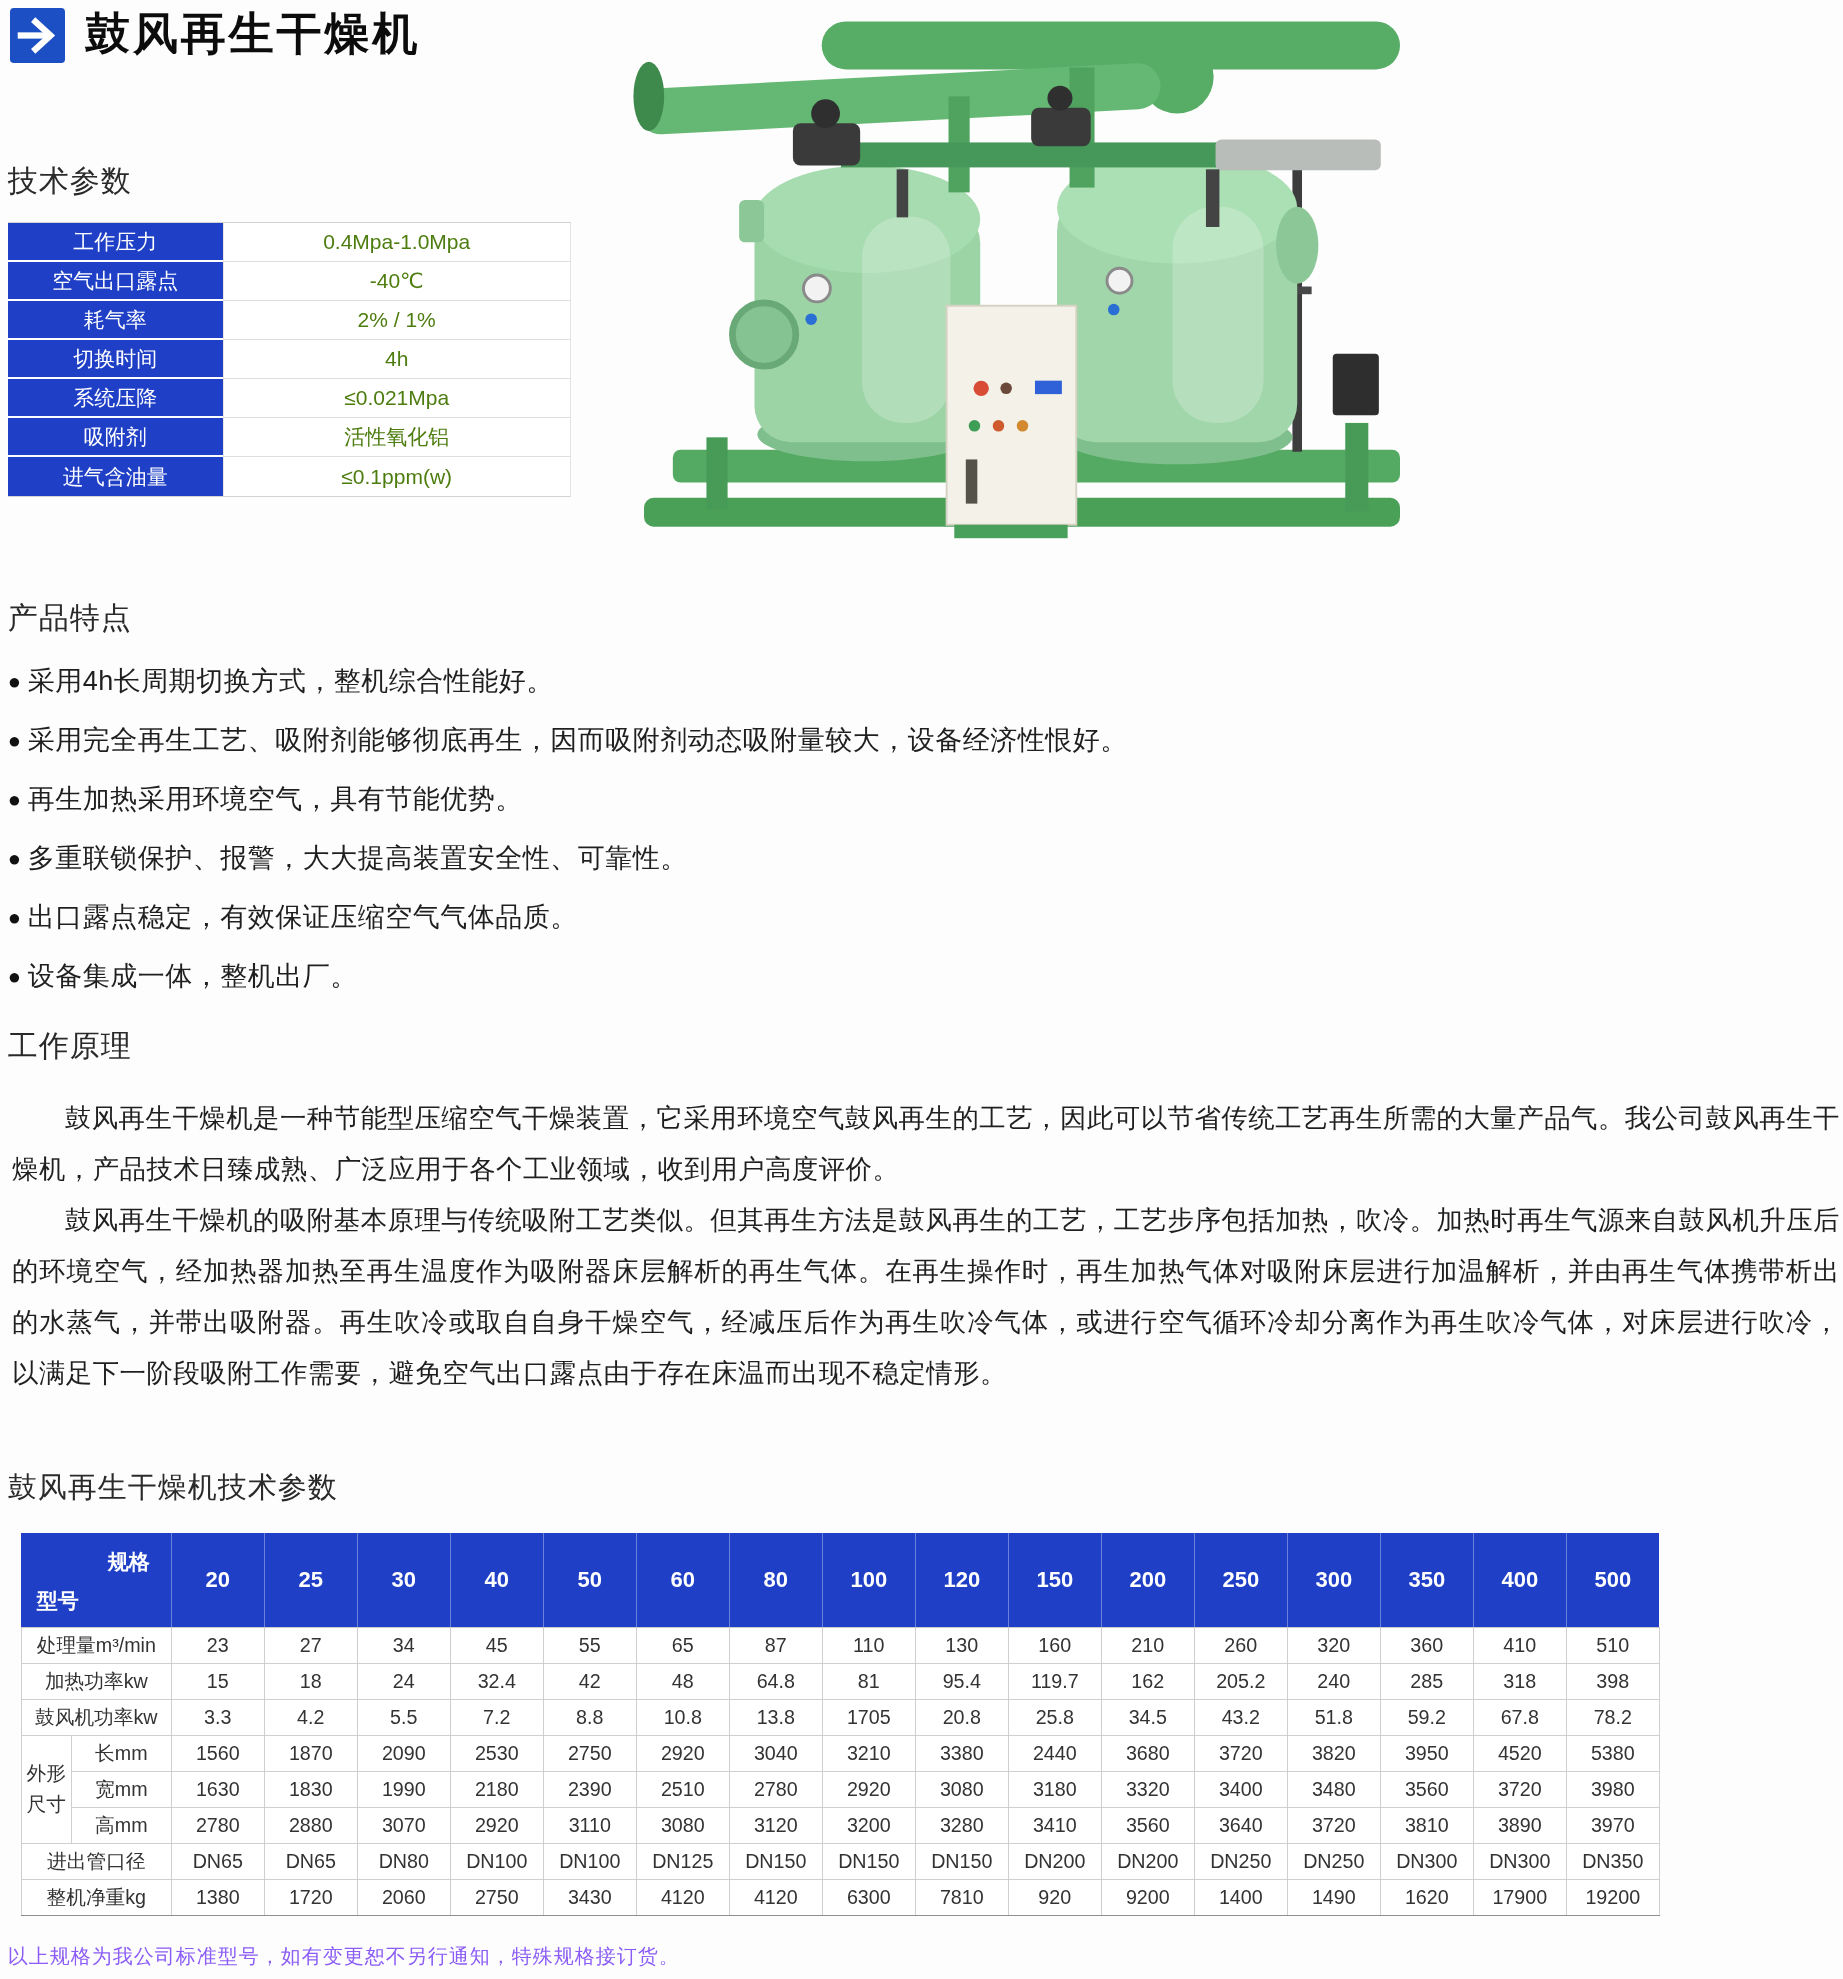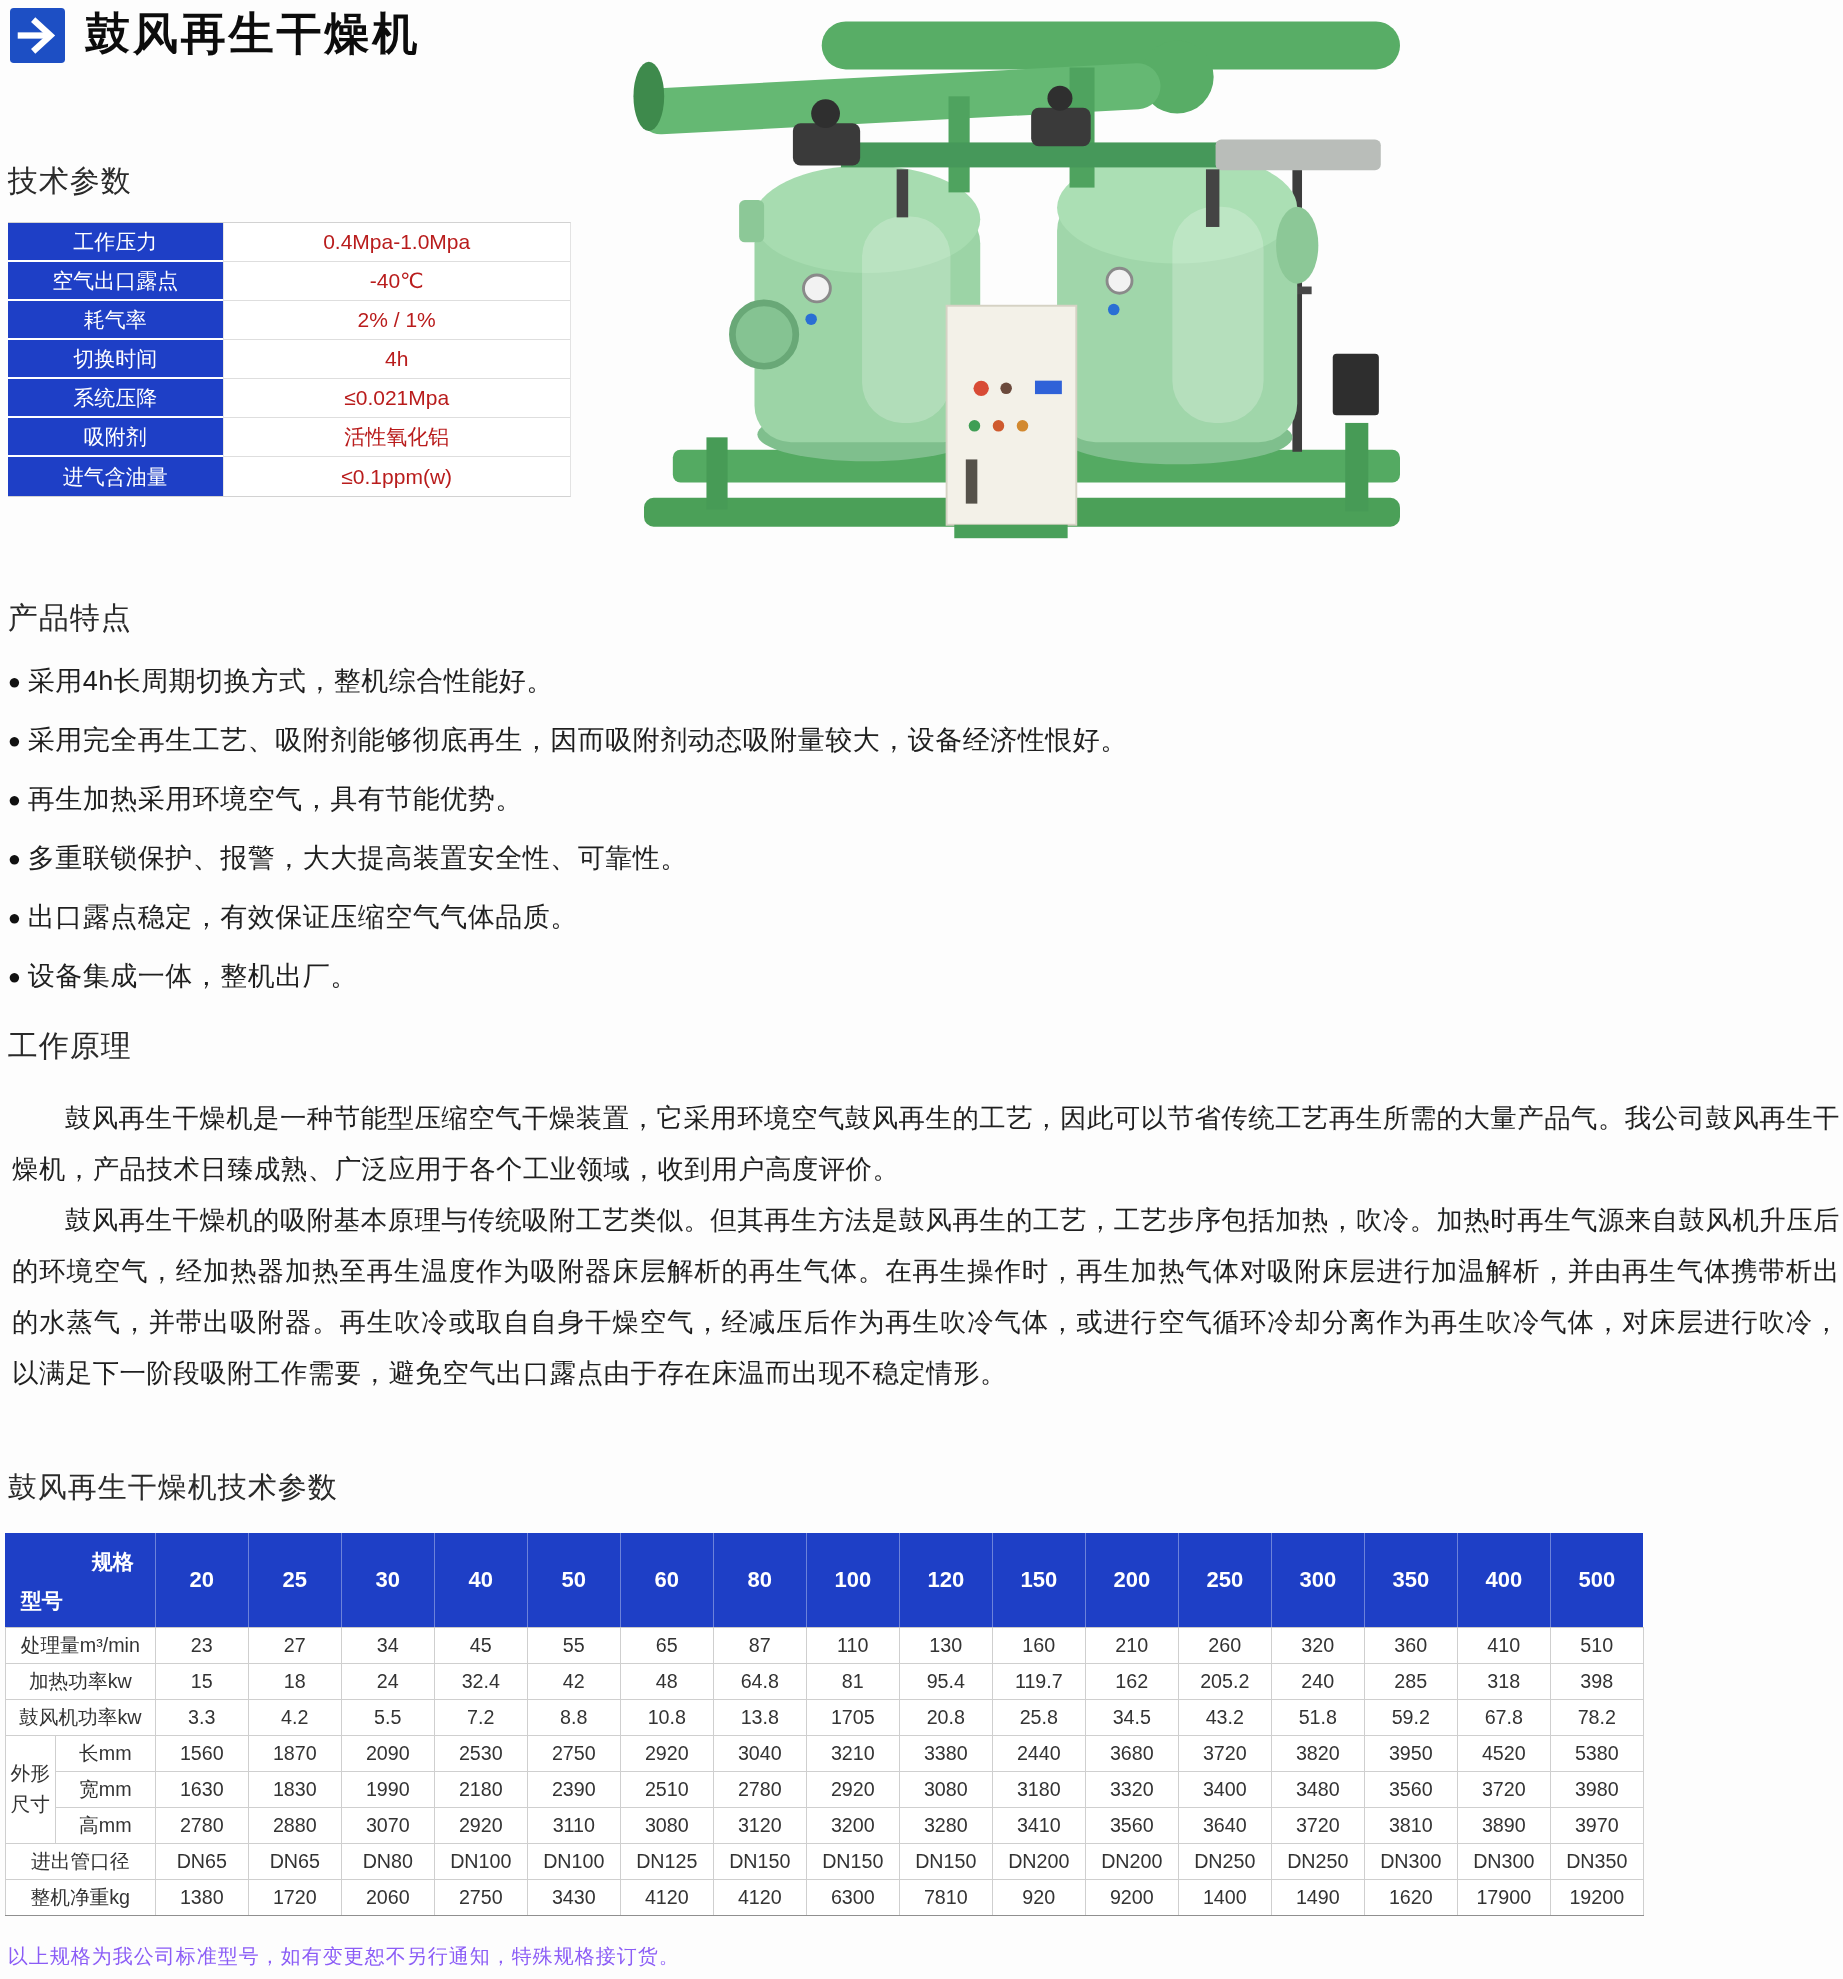--- a/index.html
+++ b/index.html
@@ -16,38 +16,38 @@
     position:absolute;left:7.7px;top:222px;width:562px;
     border-top:1.9px solid #d2d2d2;border-bottom:1.9px solid #d2d2d2;border-right:1px solid #e3e3e3;
   }
   .tech-row{display:flex;height:39px;}
   .tech-label{
     width:215px;background:#1e3fc6;color:#fff;font-size:21px;
     display:flex;align-items:center;justify-content:center;border-bottom:2.9px solid #fff;box-sizing:border-box;
   }
   .tech-row:last-child .tech-label{border-bottom:none;}
   .tech-value{
-    flex:1;background:#fff;color:#b91c1c;font-size:21px;
+    flex:1;background:#fff;color:#4d7c0f;font-size:21px;
     display:flex;align-items:center;justify-content:center;
     border-bottom:1px solid #dedede;border-left:1px solid #e6e6e6;box-sizing:border-box;
   }
   .tech-row:last-child .tech-value{border-bottom:none;}
   
   .photo{position:absolute;left:620px;top:0px;width:780px;height:550px;}
   
   .features{position:absolute;left:7.7px;top:663px;width:1153px;}
   .feature-item{display:flex;align-items:flex-start;height:59px;color:#1f1f1f;}
   .bullet{font-size:22px;line-height:38px;margin-right:6.7px;color:#111;}
   .feature-text{font-size:27px;line-height:37px;letter-spacing:0.5px;}
   
   .principle{position:absolute;left:12px;top:1093px;width:1828px;}
   .principle p{margin:0;font-size:26.4px;line-height:51px;text-align:justify;text-indent:2em;color:#1f1f1f;letter-spacing:0.5px;}
   
   .spec-wrap{position:absolute;left:4.8px;top:1533px;}
-  table.spec{border-collapse:collapse;table-layout:fixed;width:1354px;}
+  table.spec{border-collapse:collapse;table-layout:fixed;width:1354px;margin-left:16px;}
   table.spec th,table.spec td{padding:0;text-align:center;vertical-align:middle;box-sizing:border-box;}
   table.spec th{
     height:94px;background:#1e3fc6;color:#fff;font-size:22px;font-weight:700;
     border-right:1px solid rgba(255,255,255,.35);border-bottom:1px solid #c9c9c9;
   }
   th.corner{
     position:relative;
     background:linear-gradient(to bottom right,#1e3fc6 49.5%,rgba(255,255,255,.85) 49.5% 50.3%,#1e3fc6 50.3%);
   }
   .corner-top{position:absolute;right:21px;top:15.4px;font-size:21px;font-weight:700;}

